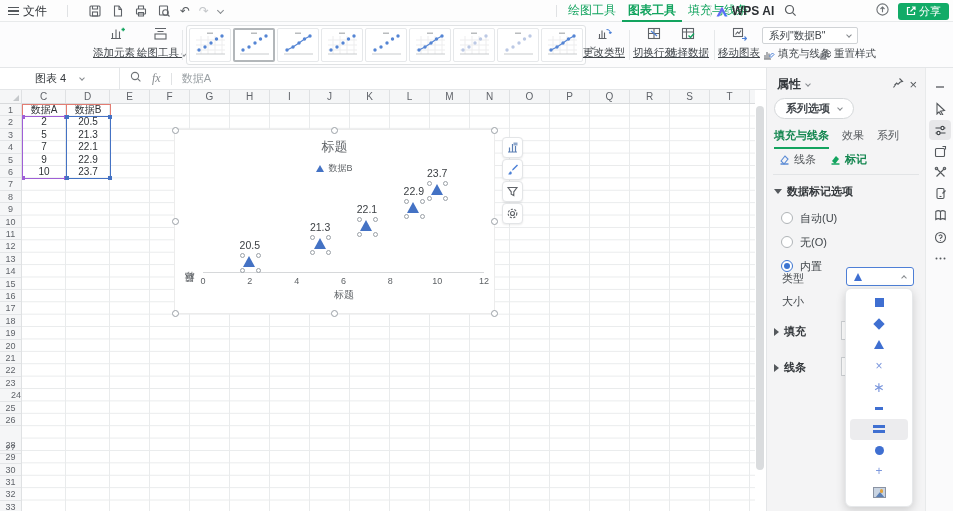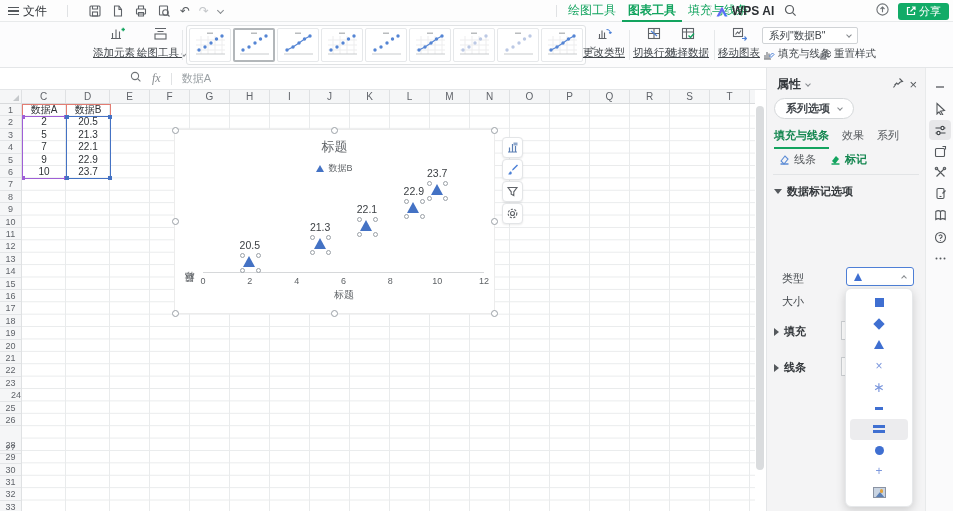--- a/index.html
+++ b/index.html
@@ -428,20 +428,24 @@
     <div class="tb-mini" style="left:818px">
       <svg width="13" height="13" viewBox="0 0 13 13" fill="none" stroke="#5f6368" stroke-width="1">
           <path d="M2 11h7M3 10.5V6.5M5 10.5V3.5M7 10.5V5"></path>
           <path d="M8.5 3.5a3 3 0 1 1-.5 4.5M8 3v2h2"></path>
         </svg>
       <span>重置样式</span>
     </div>
   </div>
 
   <div id="formulabar">
+    <div id="name-box">
+      <span>图表 4</span>
+      <span class="cv tiny"></span>
+    </div>
     <div class="fb-icons">
       <span><svg width="12" height="12" viewBox="0 0 12 12" fill="none" stroke="#6f7377" stroke-width="1.1">
             <circle cx="5" cy="5" r="3.6"></circle>
             <path d="M7.8 7.8l2.6 2.6"></path>
           </svg></span>
       <span class="fx">fx</span>
       <span class="fb-div"></span>
       <span id="formula-content">数据A</span>
     </div>
   </div>
@@ -691,20 +695,34 @@
             <path d="M1.5 10h8" stroke="#13a45f" stroke-width="1.5"></path>
           </svg>
           <span>标记</span>
         </span>
       </div>
     <div class="pn-div"></div>
     <div class="sec-title">
       <span class="sec-caret"></span>
       <span>数据标记选项</span>
     </div>
+    <div id="radios">
+        <div class="radio-row">
+          <span class="radio"></span>
+          <span>自动(U)</span>
+        </div>
+        <div class="radio-row">
+          <span class="radio"></span>
+          <span>无(O)</span>
+        </div>
+        <div class="radio-row">
+          <span class="radio on"></span>
+          <span>内置</span>
+        </div>
+      </div>
     <span class="pn-label" style="top:203px">类型</span>
     <div id="type-combo">
       <span class="mini-tri"></span>
       <span class="cv tiny up"></span>
     </div>
     <span class="pn-label" style="top:226px">大小</span>
     <div class="sec-title" style="top:256px">
       <span class="sec-caret right"></span>
       <span>填充</span>
     </div>

